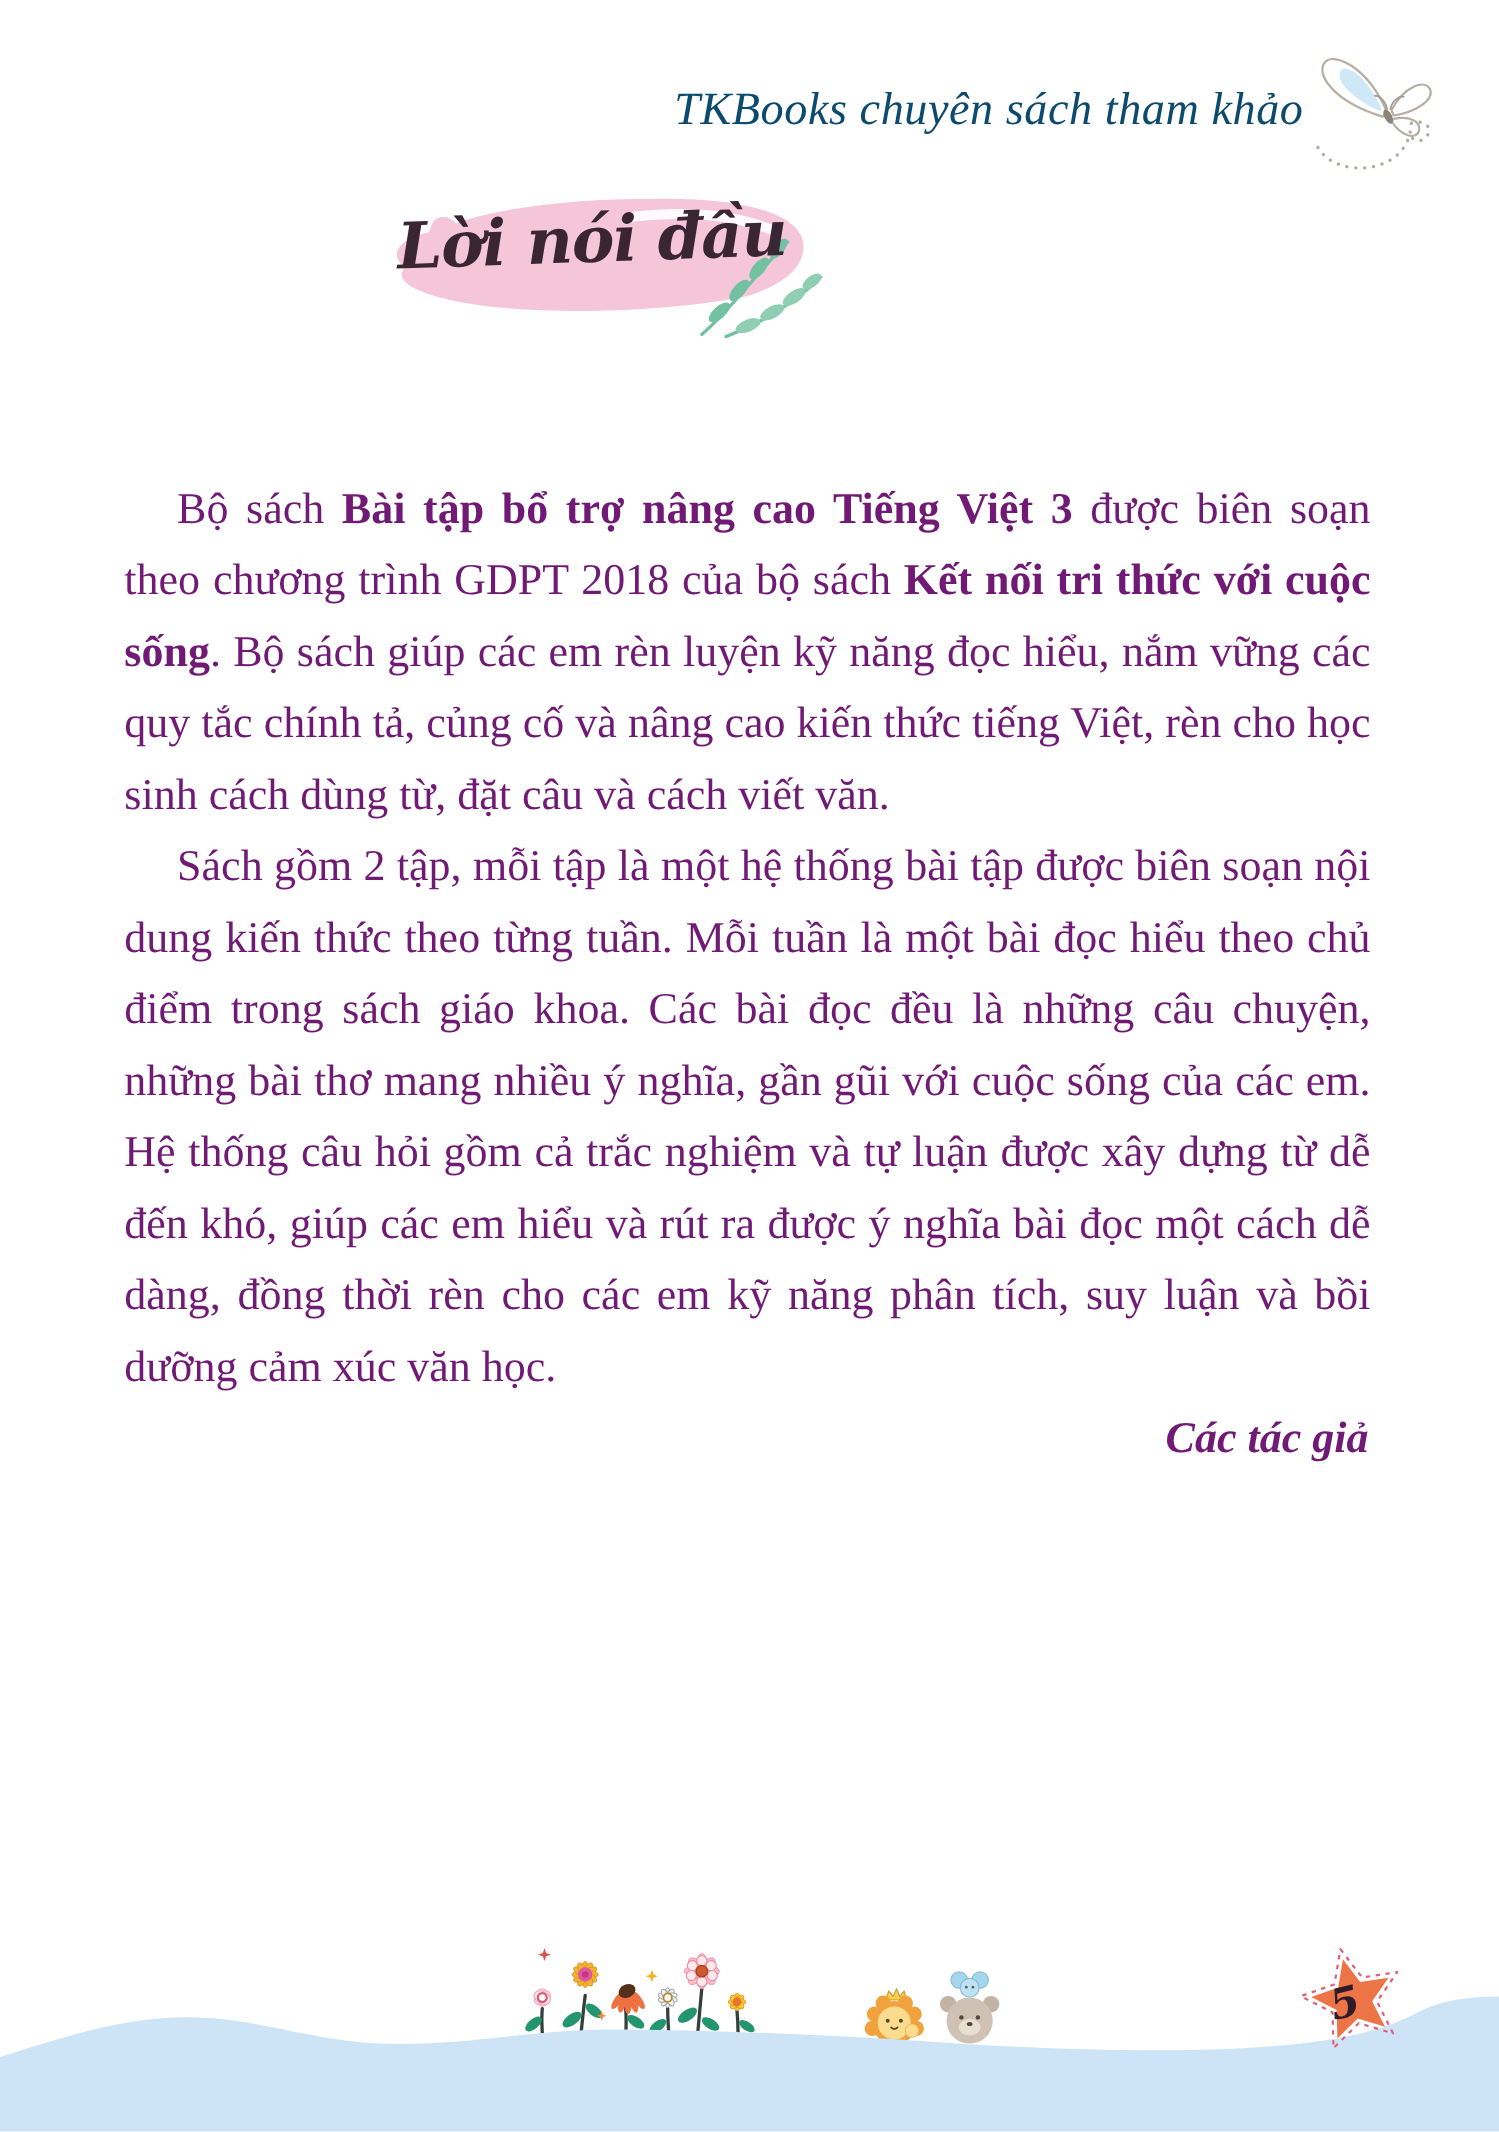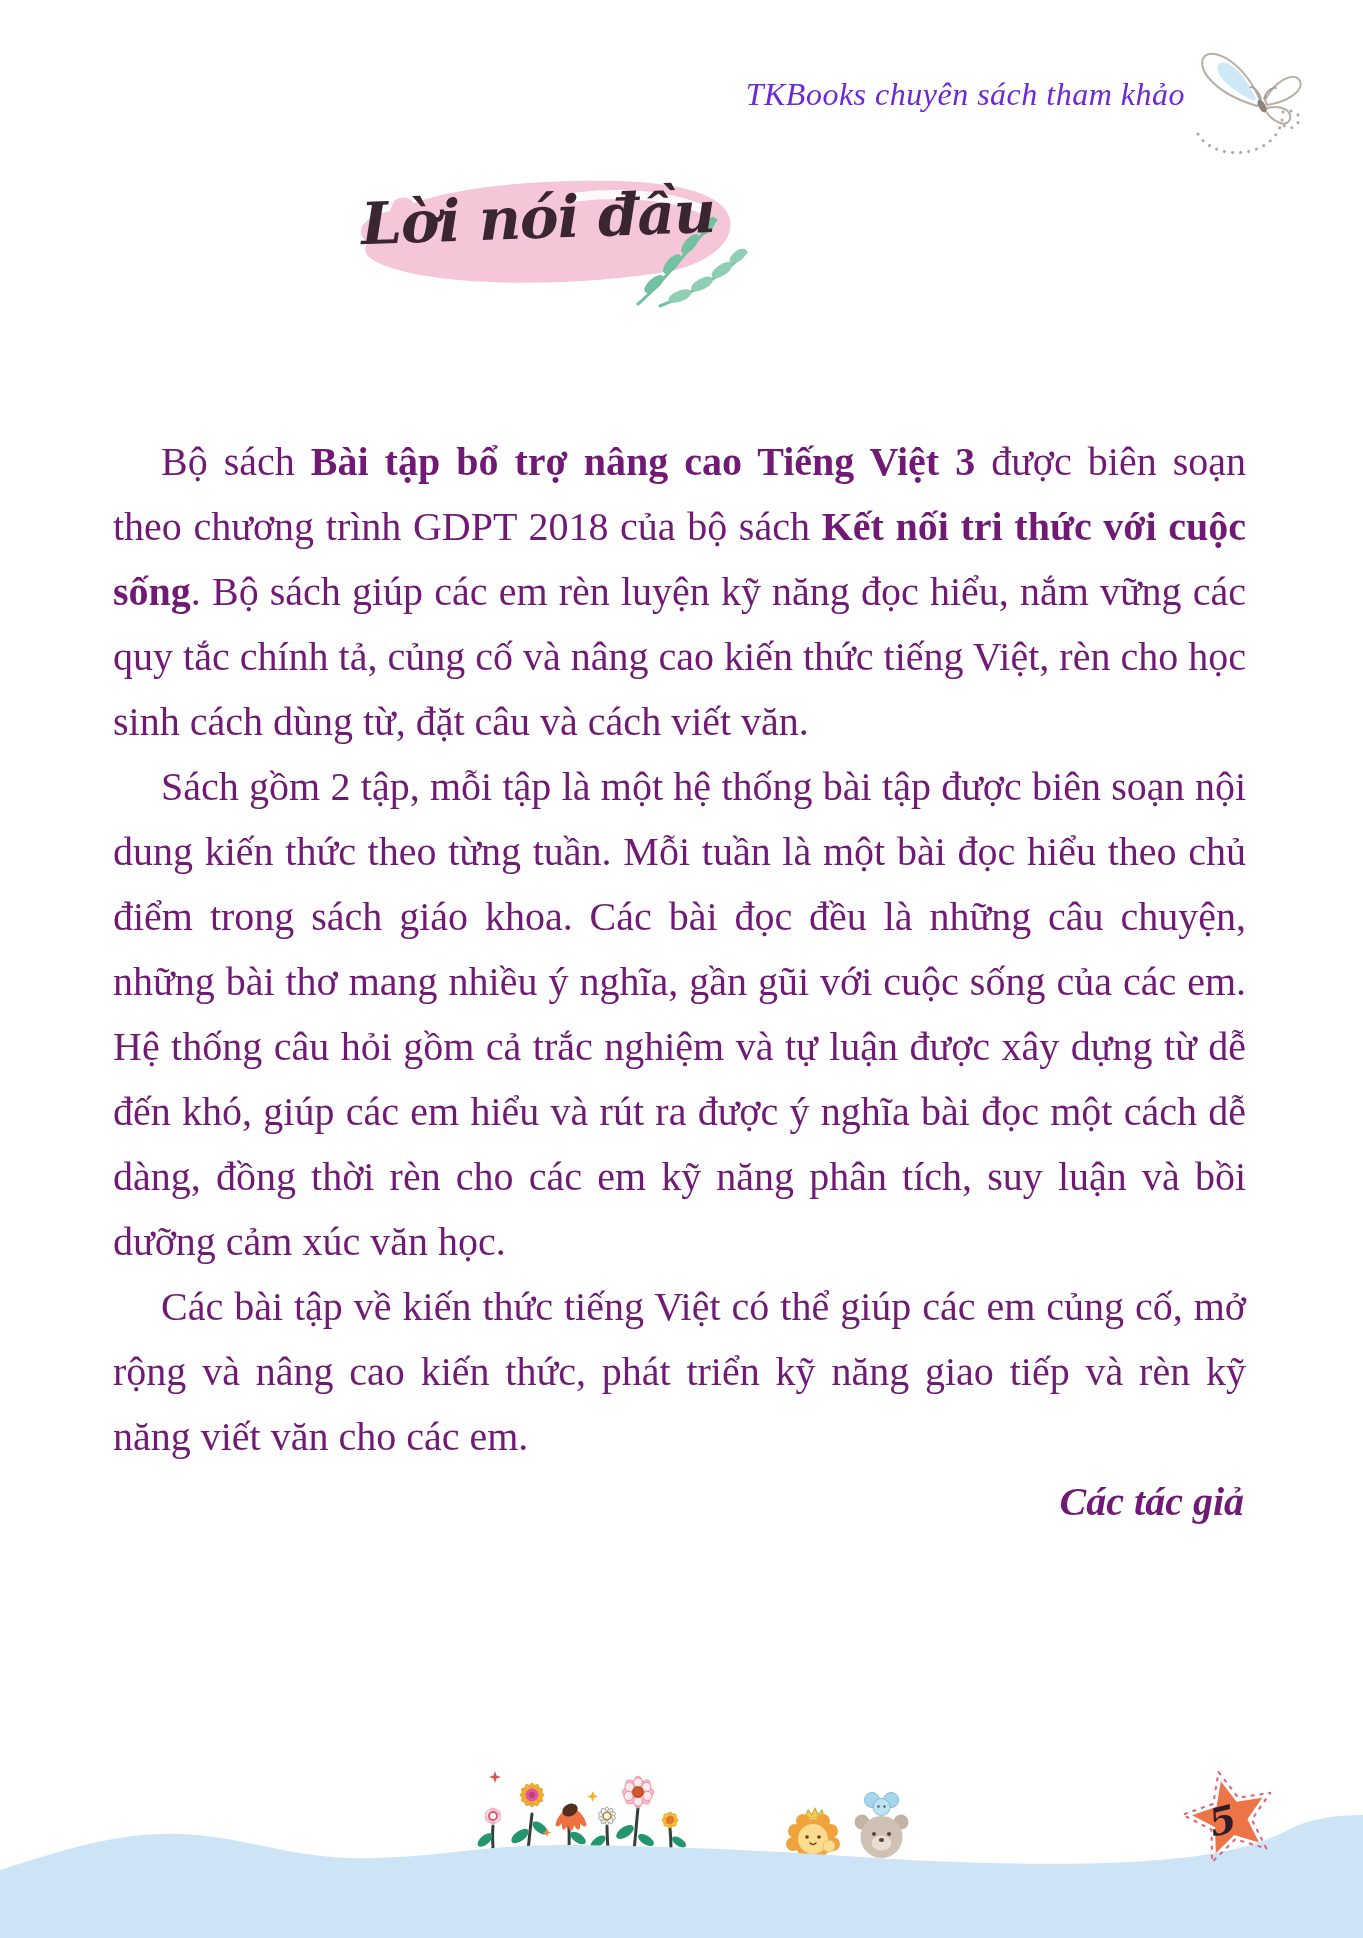--- a/index.html
+++ b/index.html
@@ -3,21 +3,21 @@
 <meta charset="utf-8">
 <style>
   html,body{margin:0;padding:0;background:#ffffff;}
   .page{
     position:relative;width:1363px;height:1938px;background:#ffffff;
     overflow:hidden;font-family:"Liberation Serif", serif;
   }
   
   .brand{
     position:absolute;top:76px;right:178px;z-index:6;
-    font-style:italic;font-size:32px;color:#6d28d9;letter-spacing:.5px;
+    font-style:italic;font-size:42px;color:#0c4a6e;letter-spacing:.5px;
     font-family:"Liberation Serif", serif;
   }
   .butterfly{position:absolute;left:1183px;top:40px;z-index:5;}
   
   .brush{position:absolute;left:338px;top:170px;z-index:1;}
   .leaves{position:absolute;left:624px;top:198px;z-index:2;}
   .page-title{
     position:absolute;left:338px;top:184px;width:400px;z-index:3;
     text-align:center;font-family:"DejaVu Serif", serif;
     font-style:italic;font-weight:bold;font-size:58px;color:#3a2532;
@@ -85,21 +85,20 @@
       <ellipse cx="98" cy="72" rx="12" ry="5.5" transform="rotate(-34 98 72)"></ellipse>
       <ellipse cx="114" cy="58" rx="10" ry="5" transform="rotate(-38 114 58)"></ellipse>
     </g>
   </svg>
 
   <div class="page-title">Lời nói đầu</div>
 
   <div class="bodytext">
     <p><span>Bộ sách </span><span class="b">Bài tập bổ trợ nâng cao Tiếng Việt 3</span><span> được biên soạn theo chương trình GDPT 2018 của bộ sách </span><span class="b">Kết nối tri thức với cuộc sống</span><span>. Bộ sách giúp các em rèn luyện kỹ năng đọc hiểu, nắm vững các quy tắc chính tả, củng cố và nâng cao kiến thức tiếng Việt, rèn cho học sinh cách dùng từ, đặt câu và cách viết văn.</span></p>
     <p>Sách gồm 2 tập, mỗi tập là một hệ thống bài tập được biên soạn nội dung kiến thức theo từng tuần. Mỗi tuần là một bài đọc hiểu theo chủ điểm trong sách giáo khoa. Các bài đọc đều là những câu chuyện, những bài thơ mang nhiều ý nghĩa, gần gũi với cuộc sống của các em. Hệ thống câu hỏi gồm cả trắc nghiệm và tự luận được xây dựng từ dễ đến khó, giúp các em hiểu và rút ra được ý nghĩa bài đọc một cách dễ dàng, đồng thời rèn cho các em kỹ năng phân tích, suy luận và bồi dưỡng cảm xúc văn học.</p>
-    <p>Các bài tập về kiến thức tiếng Việt có thể giúp các em củng cố, mở rộng và nâng cao kiến thức, phát triển kỹ năng giao tiếp và rèn kỹ năng viết văn cho các em.</p>
     <p class="signature">Các tác giả</p>
   </div>
 
   <svg class="flower-row" width="230" height="86" viewBox="0 0 230 86">
 
     <g fill="none" stroke="#33413a" stroke-width="3" stroke-linecap="round">
       <path d="M23,58 C22,68 23,76 23,82"></path>
       <path d="M62,46 C60,62 59,74 58,82"></path>
       <path d="M98,50 C100,64 99,74 99,82"></path>
       <path d="M137,58 C137,70 138,78 138,83"></path>

